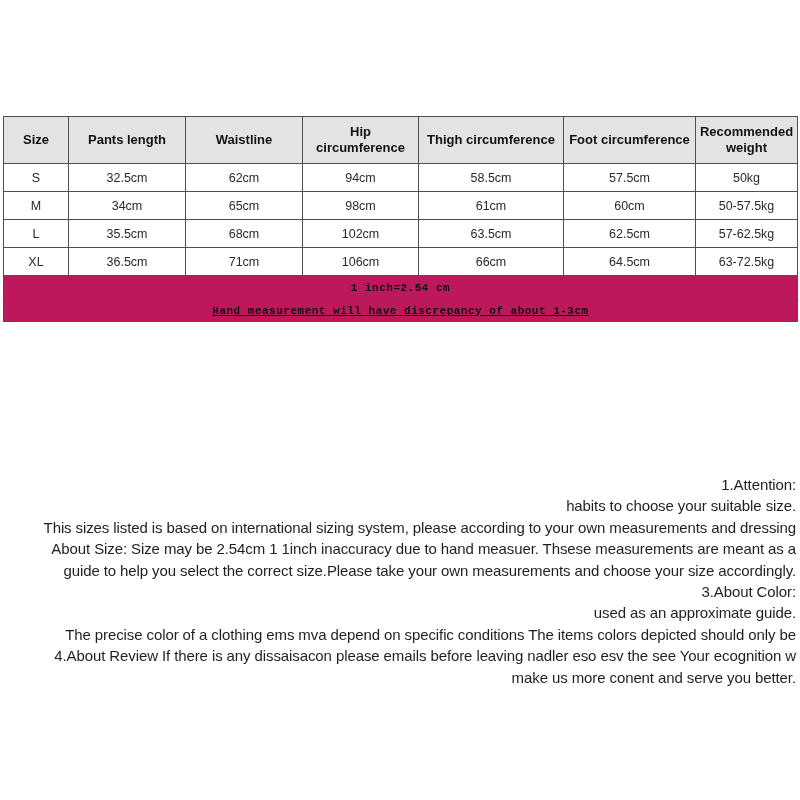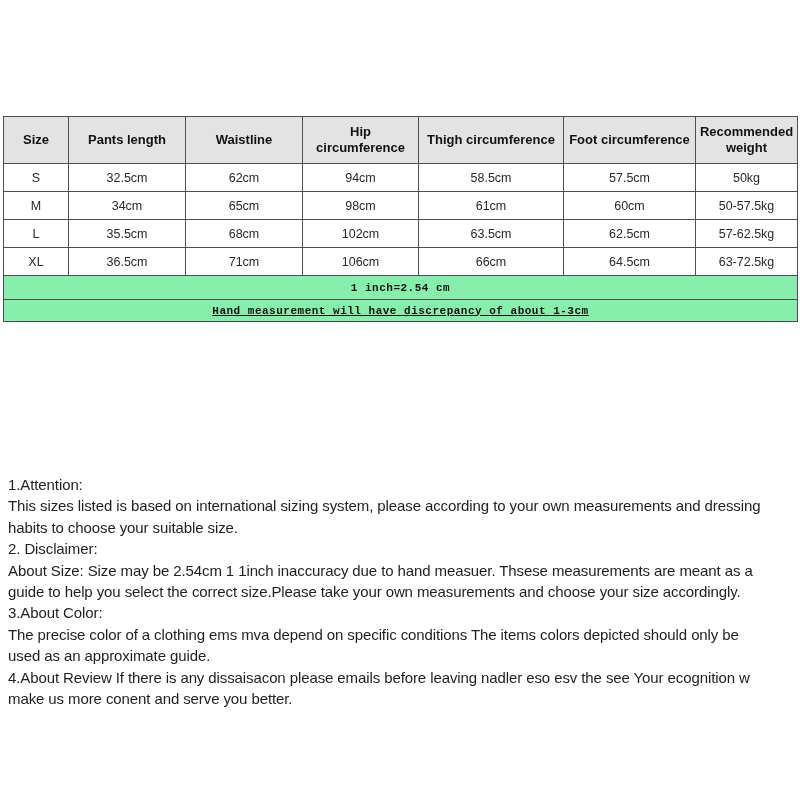--- a/index.html
+++ b/index.html
@@ -34,36 +34,36 @@
     height: 28px;
     color: #2a2a2a;
     background: #ffffff;
   }
   .size-table .note-row td {
     font-family: "Liberation Mono", "DejaVu Sans Mono", monospace;
     font-weight: bold;
     font-size: 11px;
     letter-spacing: 0.5px;
     color: #111111;
-    background: #86efac;
+    background: #be185d;
   }
   .size-table .note-row-1 td { height: 24px; }
   .size-table .note-row-2 td { height: 22px; text-decoration: underline; }
 
   
   .info-text {
     position: absolute;
     left: 8px; top: 474px;
     width: 788px;
     font-size: 15px;
     letter-spacing: -0.1px;
     line-height: 21.4px;
     color: #1f1f1f;
   }
-  .info-line { white-space: nowrap; }
+  .info-line { white-space: nowrap; text-align: right; }
 </style>
 </head>
 <body>
 
 <table class="size-table">
   <colgroup>
     <col style="width:65px">
       <col style="width:117px">
       <col style="width:117px">
     <col style="width:116px">
@@ -123,23 +123,22 @@
       <td colspan="7">1 inch=2.54 cm</td>
     </tr>
     <tr class="note-row note-row-2">
       <td colspan="7">Hand measurement will have discrepancy of about 1-3cm</td>
     </tr>
   </tbody>
 </table>
 
 <div class="info-text">
   <div class="info-line">1.Attention:</div>
+  <div class="info-line">habits to choose your suitable size.</div>
   <div class="info-line">This sizes listed is based on international sizing system, please according to your own measurements and dressing</div>
-  <div class="info-line">habits to choose your suitable size.</div>
-  <div class="info-line">2. Disclaimer:</div>
   <div class="info-line">About Size: Size may be 2.54cm 1 1inch inaccuracy due to hand measuer. Thsese measurements are meant as a</div>
   <div class="info-line">guide to help you select the correct size.Please take your own measurements and choose your size accordingly.</div>
   <div class="info-line">3.About Color:</div>
+  <div class="info-line">used as an approximate guide.</div>
   <div class="info-line">The precise color of a clothing ems mva depend on specific conditions The items colors depicted should only be</div>
-  <div class="info-line">used as an approximate guide.</div>
   <div class="info-line">4.About Review If there is any dissaisacon please emails before leaving nadler eso esv the see Your ecognition w</div>
   <div class="info-line">make us more conent and serve you better.</div>
 </div>
 
 </body></html>

